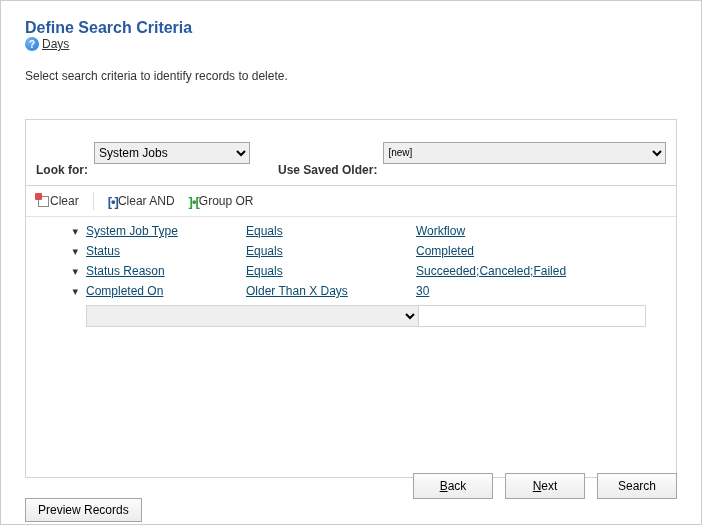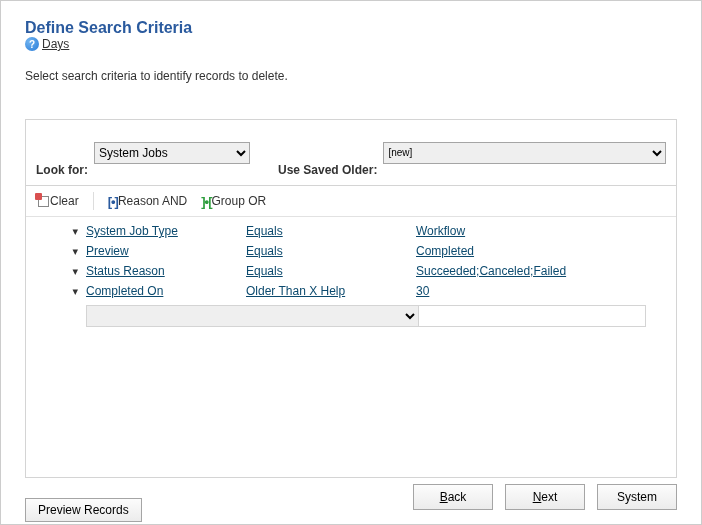--- a/index.html
+++ b/index.html
@@ -185,21 +185,21 @@
   button.std {
     background: linear-gradient(#fcfcfc,#ececec);
     border: 1px solid #a5a5a5;
     padding: 4px 12px;
     font-size: 12px;
     font-family: inherit;
     cursor: pointer;
   }
   .footer-buttons {
     position: absolute;
-    bottom: 14px;
+    bottom: 25px;
     right: 24px;
     display: flex;
     gap: 12px;
   }
   .footer-buttons button.std {
     width: 80px;
     padding: 5px 0;
   }
   .ul { text-decoration: underline; }
 </style>
@@ -231,74 +231,74 @@
     </div>
 
     <div class="toolbar-row">
       <div class="tbtn">
         <span class="icon-clear"></span>
         <span>Clear</span>
       </div>
       <div class="toolbar-sep"></div>
       <div class="tbtn">
         <span class="icon-groupand">[•]</span>
-        <span>Reason AND</span>
+        <span>Clear AND</span>
       </div>
       <div class="tbtn">
         <span class="icon-groupor">]•[</span>
         <span>Group OR</span>
       </div>
     </div>
 
     <div class="criteria-body">
       <div class="crit-row">
         <div class="crit-col-expand">
             <span class="chev">▾</span>
           </div>
         <div class="crit-col-field"><span class="link">System Job Type</span></div>
         <div class="crit-col-op"><span class="link">Equals</span></div>
         <div class="crit-col-val"><span class="link">Workflow</span></div>
       </div>
       <div class="crit-row">
         <div class="crit-col-expand">
             <span class="chev">▾</span>
           </div>
-        <div class="crit-col-field"><span class="link">Preview</span></div>
+        <div class="crit-col-field"><span class="link">Status</span></div>
         <div class="crit-col-op"><span class="link">Equals</span></div>
         <div class="crit-col-val"><span class="link">Completed</span></div>
       </div>
       <div class="crit-row">
         <div class="crit-col-expand">
             <span class="chev">▾</span>
           </div>
         <div class="crit-col-field"><span class="link">Status Reason</span></div>
         <div class="crit-col-op"><span class="link">Equals</span></div>
         <div class="crit-col-val"><span class="link">Succeeded;Canceled;Failed</span></div>
       </div>
       <div class="crit-row">
         <div class="crit-col-expand">
             <span class="chev">▾</span>
           </div>
         <div class="crit-col-field"><span class="link">Completed On</span></div>
-        <div class="crit-col-op"><span class="link">Older Than X Help</span></div>
+        <div class="crit-col-op"><span class="link">Older Than X Days</span></div>
         <div class="crit-col-val"><span class="link">30</span></div>
       </div>
 
       <div class="new-row-wrap">
         <div class="new-row-full">
           <select><option></option></select>
           <div class="blank"></div>
         </div>
       </div>
       <div class="criteria-spacer"></div>
     </div>
   </div>
 
   <div class="preview-btn-wrap">
     <button class="std">Preview Records</button>
   </div>
 
   <div class="footer-buttons">
     <button class="std"><span class="ul">B</span><span>ack</span></button>
     <button class="std"><span class="ul">N</span><span>ext</span></button>
-    <button class="std">System</button>
+    <button class="std">Search</button>
   </div>
 </div>
 
 </body></html>

